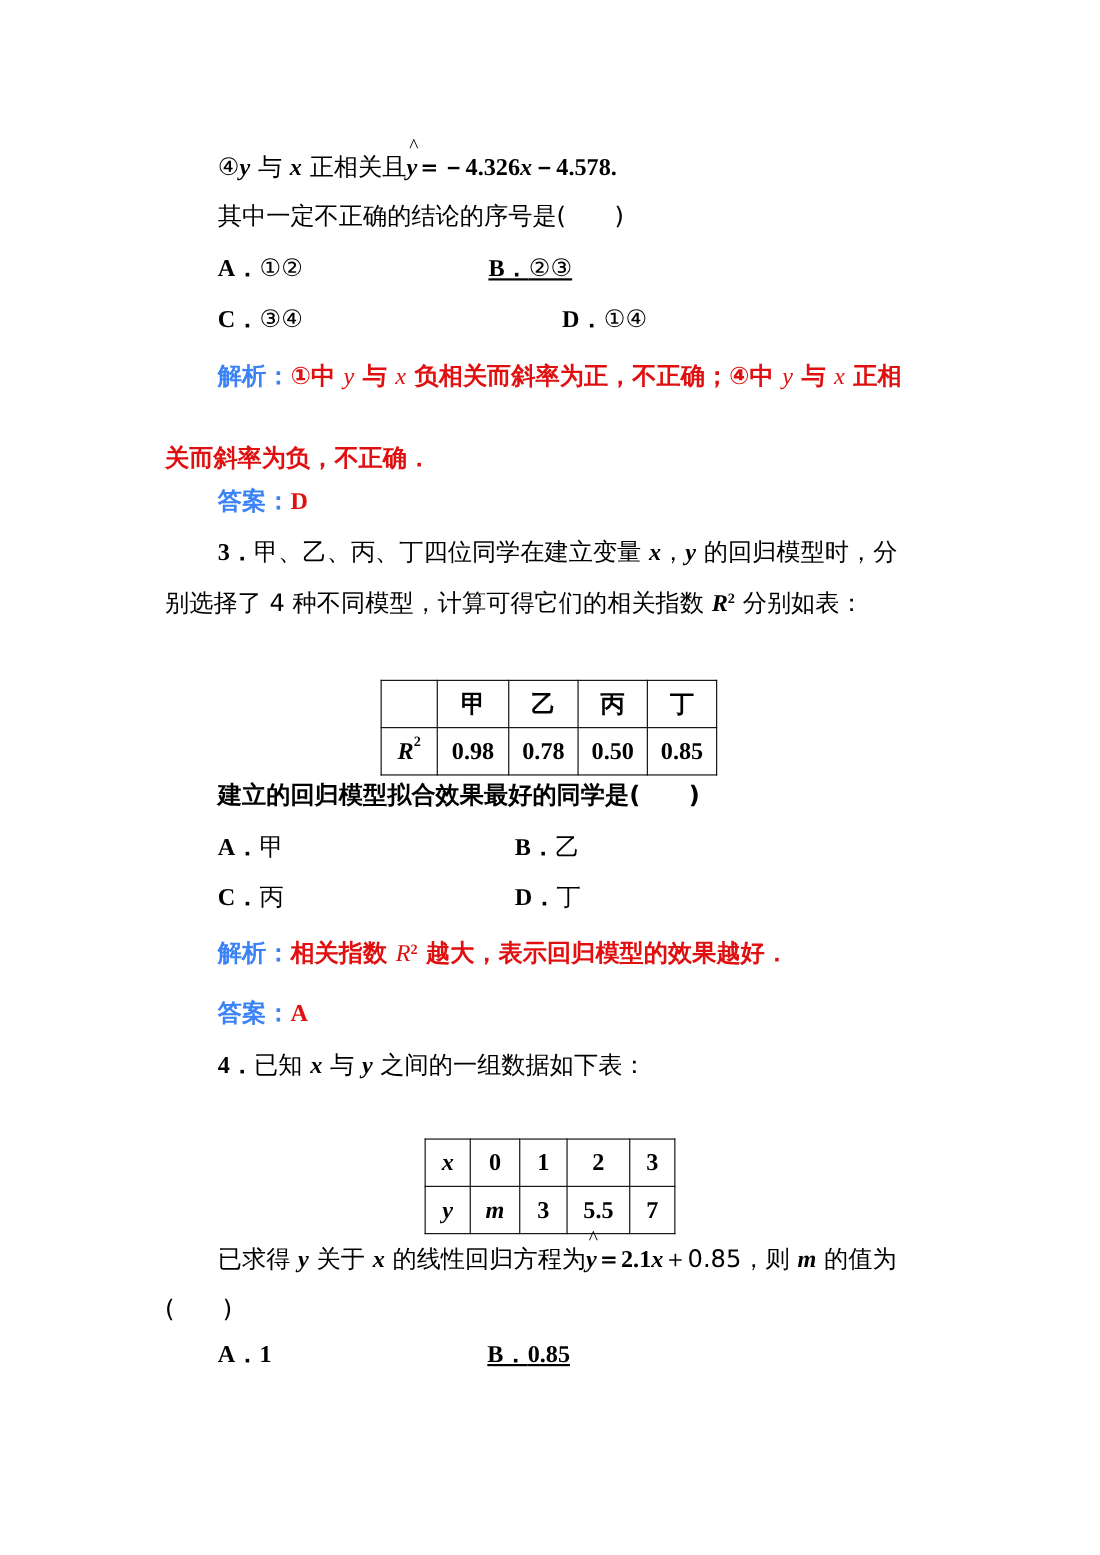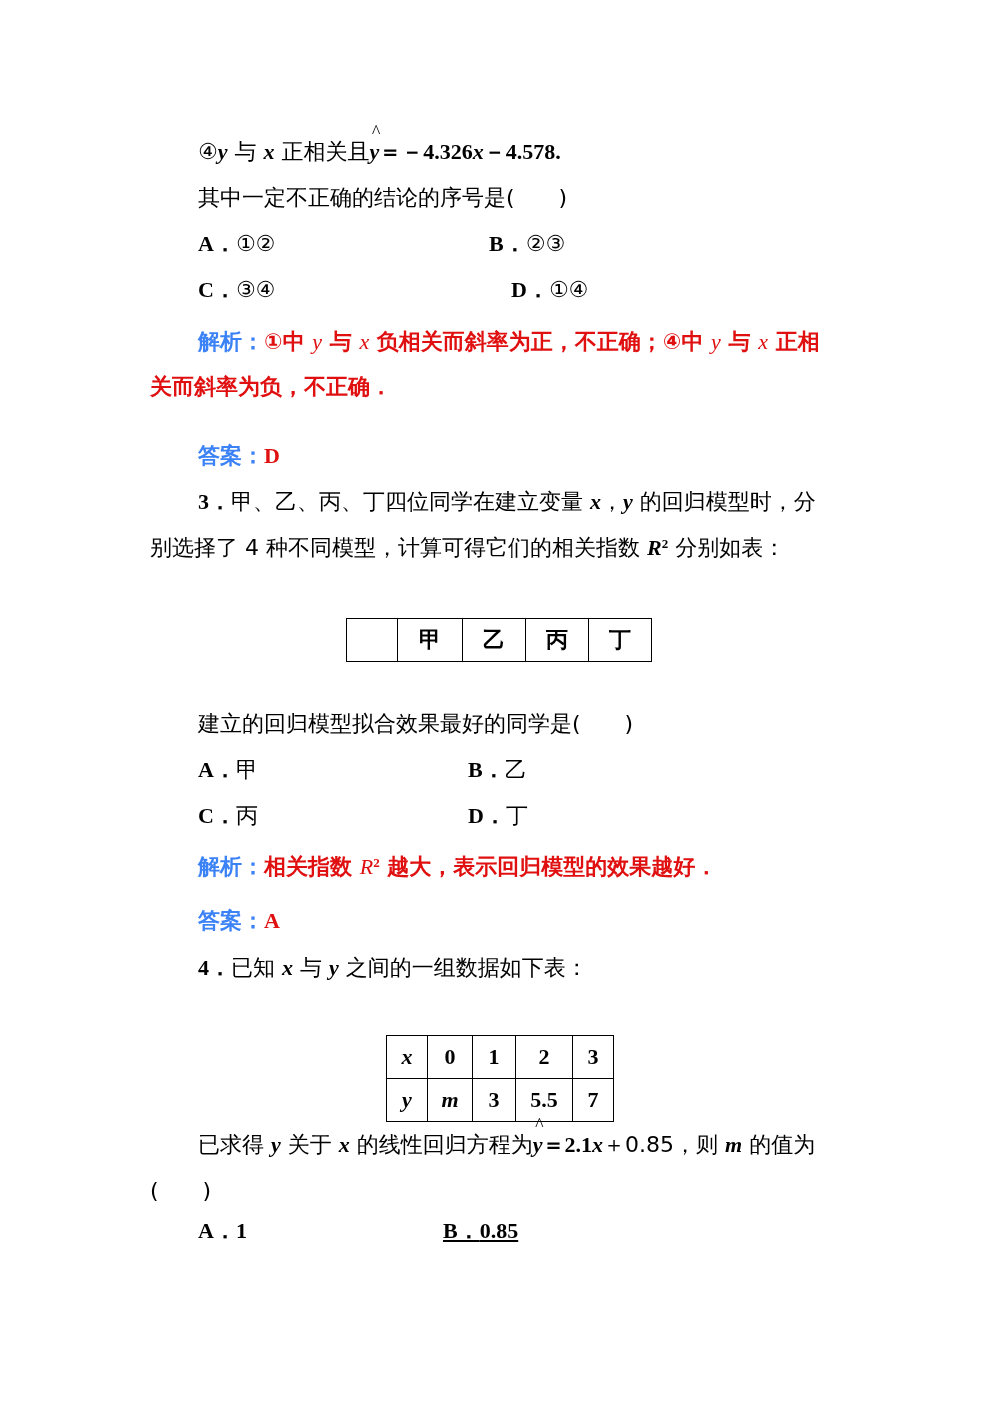--- a/index.html
+++ b/index.html
@@ -19,51 +19,58 @@
 </style>
 </head>
 <body>
 
 <div class="line" style="left:198px; top:137px;">
   <span class="cjk">④</span><span class="it">y</span><span class="cjk"> 与 </span><span class="it">x</span><span class="cjk"> 正相关且</span><span class="it hat">y</span><span>＝－4.326</span><span class="it">x</span><span>－4.578.</span>
 </div>
 <div class="line cjk" style="left:198px; top:183px;">其中一定不正确的结论的序号是(　　)</div>
 
 <div class="line" style="left:198px; top:229px;"><span>A．</span><span class="cjk">①②</span></div>
-<div class="line" style="left:489px; top:229px;"><span>B．</span><span class="cjk">②③</span></div>
+<div class="line" style="left:444px; top:229px;text-decoration:underline;"><span>B．</span><span class="cjk">②③</span></div>
 <div class="line" style="left:198px; top:275px;"><span>C．</span><span class="cjk">③④</span></div>
 <div class="line" style="left:468px; top:275px;margin-left:43px;"><span>D．</span><span class="cjk">①④</span></div>
 
 <div class="line red" style="left:198px; top:327px;">
   <span class="cjkb blue">解析：</span><span class="cjkb">①中 </span><span class="it" style="font-weight:normal">y</span><span class="cjkb"> 与 </span><span class="it" style="font-weight:normal">x</span><span class="cjkb"> 负相关而斜率为正，不正确；④中 </span><span class="it" style="font-weight:normal">y</span><span class="cjkb"> 与 </span><span class="it" style="font-weight:normal">x</span><span class="cjkb"> 正相</span>
 </div>
-<div class="line red cjkb" style="left:150px; top:372px;">关而斜率为负，不正确．</div>
+<div class="line red cjkb" style="left:150px; top:403px;">关而斜率为负，不正确．</div>
 
 <div class="line" style="left:198px; top:441px;"><span class="cjkb blue">答案：</span><span class="red">D</span></div>
 
 <div class="line" style="left:198px; top:487px;text-align:right;">
   <span>3．</span><span class="cjk">甲、乙、丙、丁四位同学在建立变量 </span><span class="it">x</span><span class="cjk">，</span><span class="it">y</span><span class="cjk"> 的回归模型时，分</span>
 </div>
 <div class="line" style="left:150px; top:533px;">
   <span class="cjk">别选择了 4 种不同模型，计算可得它们的相关指数 </span><span class="it">R</span><sup>2</sup><span class="cjk"> 分别如表：</span>
 </div>
 
 <table class="data" style="left:346px; top:618px;">
   <tbody>
       <tr>
     <td style="width:50px"></td>
     <td class="cjk" style="width:64px">甲</td>
     <td class="cjk" style="width:62px">乙</td>
     <td class="cjk" style="width:62px">丙</td>
     <td class="cjk" style="width:62px">丁</td>
   </tr>
+  <tr>
+    <td><span class="it">R</span><sup>2</sup></td>
+    <td>0.98</td>
+    <td>0.78</td>
+    <td>0.50</td>
+    <td>0.85</td>
+  </tr>
 </tbody>
   </table>
 
-<div class="line cjk" style="left:198px; top:709px;">建立的回归模型拟合效果最好的同学是(　　)</div>
+<div class="line cjk" style="left:198px; top:709px;font-weight:bold;">建立的回归模型拟合效果最好的同学是(　　)</div>
 <div class="line" style="left:198px; top:755px;"><span>A．</span><span class="cjk">甲</span></div>
 <div class="line" style="left:468px; top:755px;"><span>B．</span><span class="cjk">乙</span></div>
 <div class="line" style="left:198px; top:801px;"><span>C．</span><span class="cjk">丙</span></div>
 <div class="line" style="left:468px; top:801px;"><span>D．</span><span class="cjk">丁</span></div>
 
 <div class="line red" style="left:198px; top:852px;">
   <span class="cjkb blue">解析：</span><span class="cjkb">相关指数 </span><span class="it" style="font-weight:normal">R</span><sup>2</sup><span class="cjkb"> 越大，表示回归模型的效果越好．</span>
 </div>
 <div class="line" style="left:198px; top:906px;"><span class="cjkb blue">答案：</span><span class="red">A</span></div>
 

